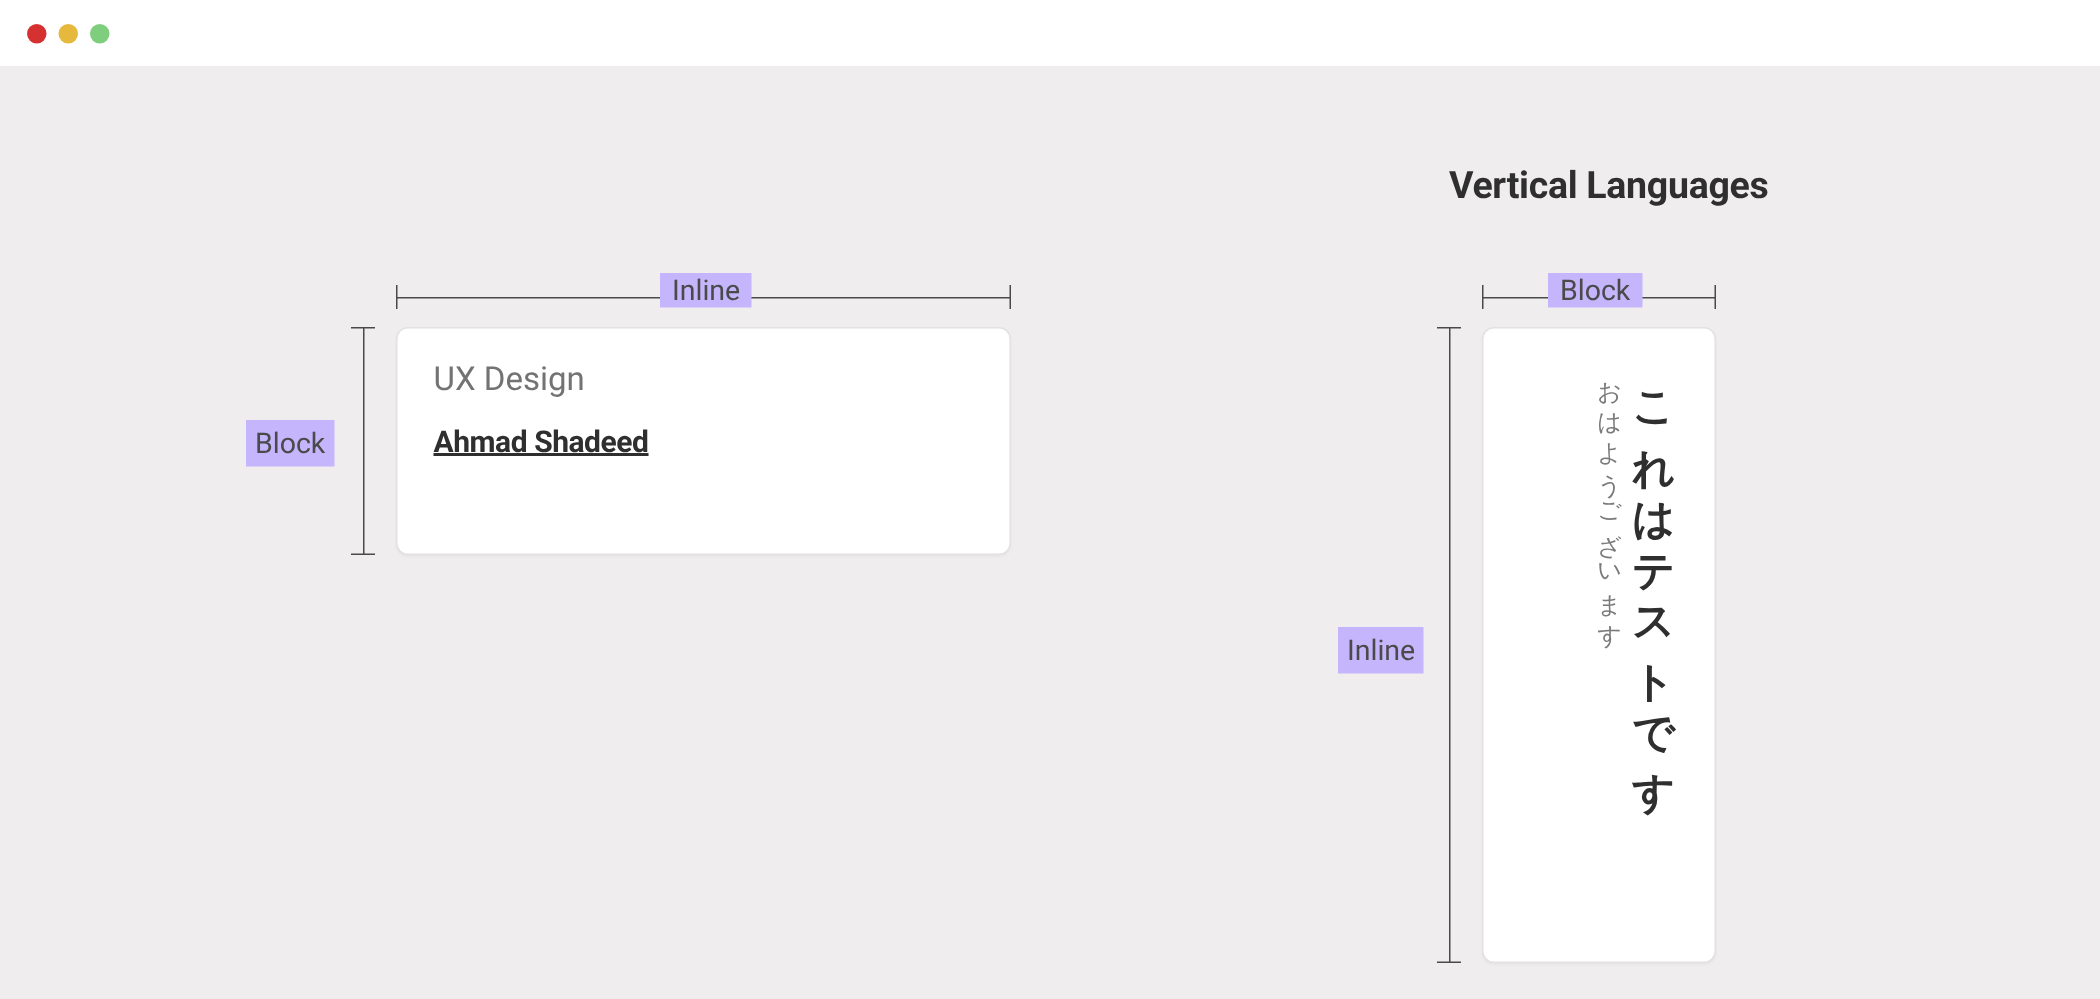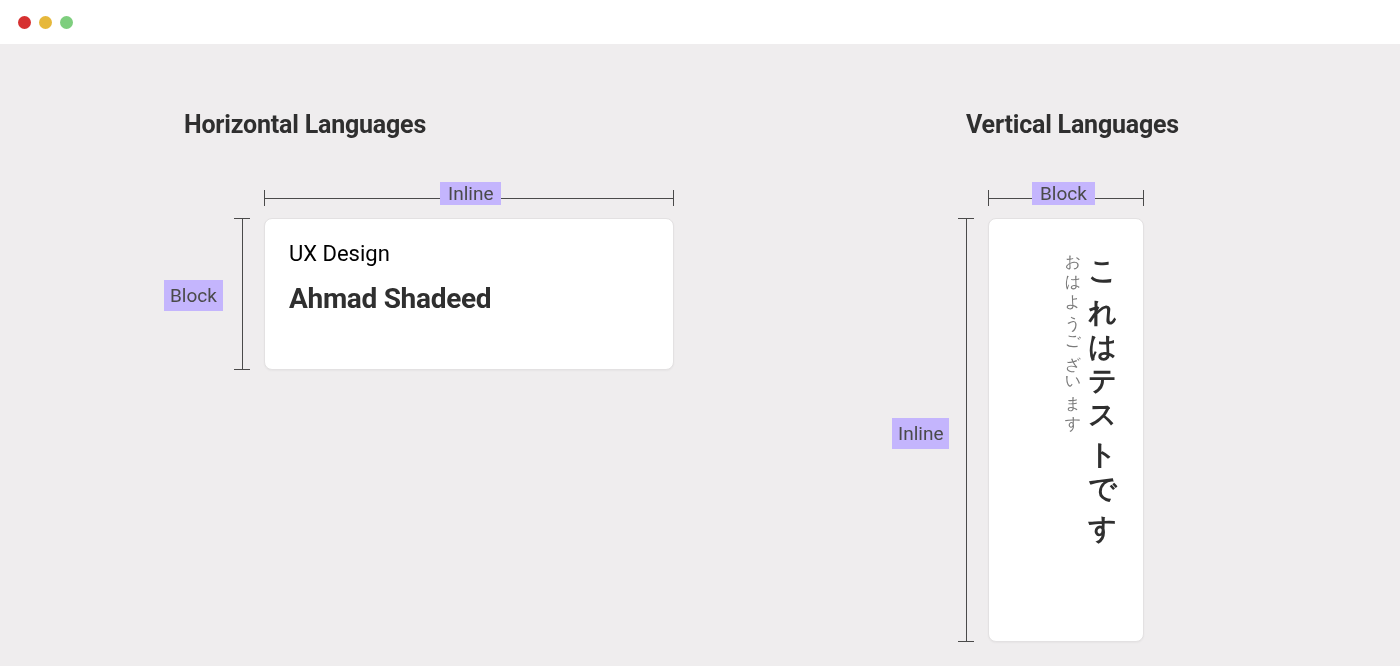--- a/index.html
+++ b/index.html
@@ -64,29 +64,30 @@
       position: absolute;
     }
     .card-horizontal {
       top: 174px;
       left: 264px;
       width: 410px;
       height: 152px;
     }
     .card-horizontal .subtitle {
       font-size: 22px;
-      color: #000000;
+      color: #737373;
       font-weight: 400;
       margin-bottom: 16px;
     }
     .card-horizontal .title {
-      font-size: 28px;
+      font-size: 20px;
       font-weight: 700;
       color: #2f2f2f;
       letter-spacing: -0.3px;
+      text-decoration: underline;
     }
 
     .card-vertical {
       top: 174px;
       left: 988px;
       width: 156px;
       height: 424px;
       writing-mode: vertical-rl;
       text-orientation: upright;
       padding: 24px 22px;
@@ -241,21 +242,20 @@
 <div class="titlebar">
   <div class="traffic-lights">
     <div class="traffic-light tl-red"></div>
     <div class="traffic-light tl-yellow"></div>
     <div class="traffic-light tl-green"></div>
   </div>
 </div>
 
 <div class="canvas">
 
-  <div class="section-heading h-left">Horizontal Languages</div>
   <div class="section-heading h-right">Vertical Languages</div>
 
   <div class="card card-horizontal">
     <div class="subtitle">UX Design</div>
     <div class="title">Ahmad Shadeed</div>
   </div>
 
   <div class="h-inline-bracket">
     <div class="h-inline-cap-l"></div>
     <div class="h-inline-line"></div>

